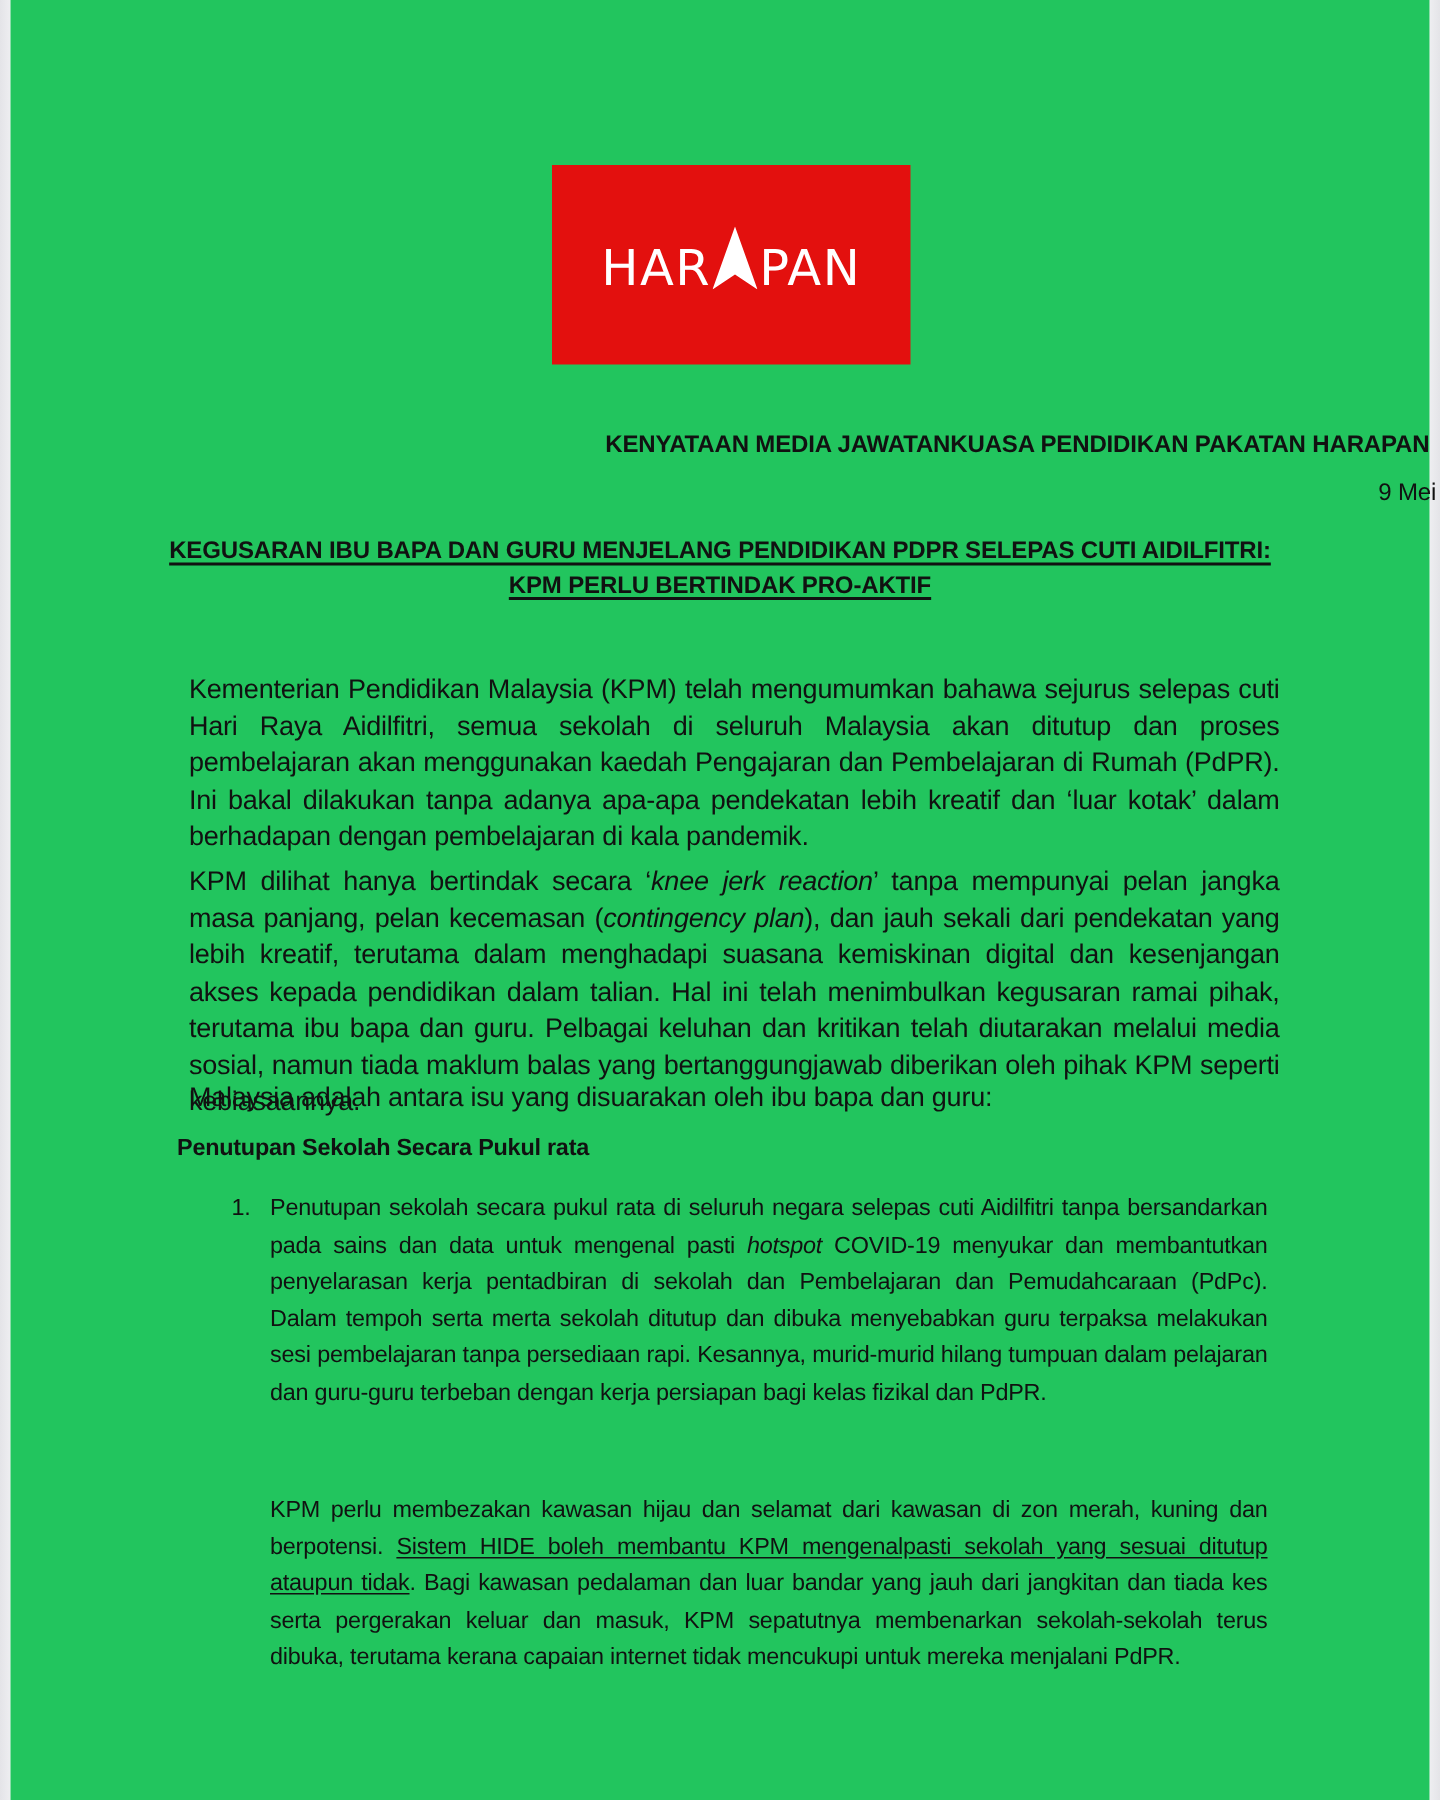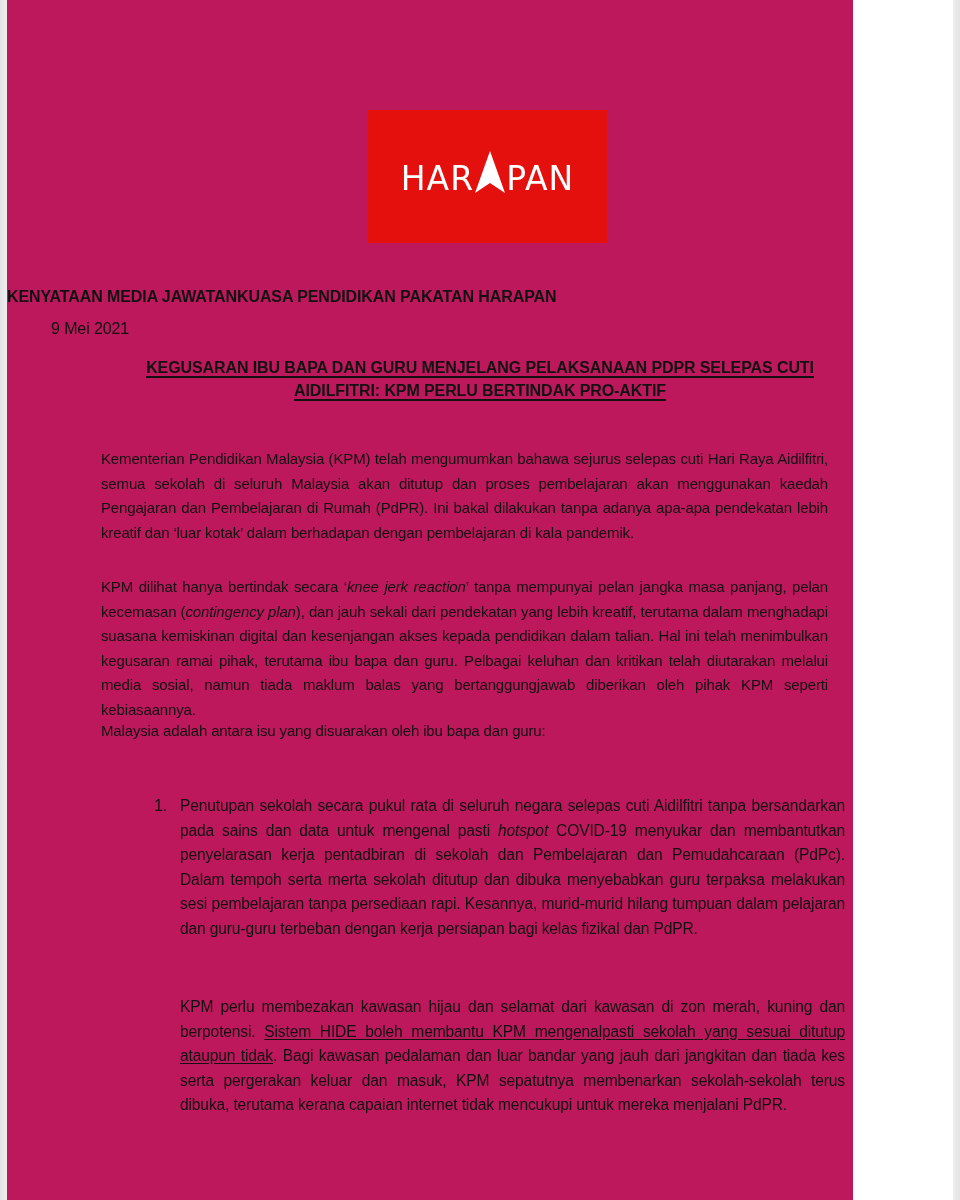--- a/index.html
+++ b/index.html
@@ -21,23 +21,23 @@
       height: 1200px;
       background: linear-gradient(to right, #e4e4e8, #eeeef1);
     }
     .edge-left { left: 0; }
     .edge-right { right: 0; background: linear-gradient(to left, #e4e4e8, #eeeef1); }
 
     .page {
       position: absolute;
       left: 7px;
       top: 0;
-      width: 846px;
+      width: 946px;
       height: 1200px;
-      background: #be185d;
+      background: #22c55e;
     }
 
     .logo {
       position: absolute;
       left: 361px;
       top: 110px;
       width: 239px;
       height: 133px;
       background: #e3100e;
       display: flex;
@@ -60,21 +60,21 @@
       height: 42px;
       margin: 0 1px;
       margin-top: -14px;
       display: inline-block;
     }
 
     .heading {
       position: absolute;
       left: 0;
       width: 946px;
-      text-align: left;
+      text-align: right;
       font-weight: bold;
       font-size: 16px;
       letter-spacing: -0.1px;
     }
     .h-statement { top: 288px; }
     .h-date {
       top: 320px;
       font-weight: normal;
       font-size: 16px;
       margin-left: 44px;
@@ -85,23 +85,23 @@
       line-height: 23px;
       text-decoration: underline;
       text-underline-offset: 3px;
       text-decoration-thickness: 2px;
       padding: 0 105px;
       text-align: center;
     }
 
     .body {
       position: absolute;
-      left: 94px;
+      left: 119px;
       width: 727px;
-      font-size: 15px;
+      font-size: 18px;
       line-height: 24.5px;
       text-align: justify;
       letter-spacing: -0.15px;
     }
     .p1 { top: 447px; }
     .p2 { top: 575px; }
     .p3 { top: 719px; }
     .subheading {
       position: absolute;
       left: 111px;
@@ -161,28 +161,29 @@
       <span>HAR</span>
       <svg class="logo-arrow" viewBox="0 0 30 42">
         <polygon points="15,0 30,42 15,32 0,42" fill="#ffffff"></polygon>
       </svg>
       <span>PAN</span>
     </div>
   </div>
 
   <div class="heading h-statement">KENYATAAN MEDIA JAWATANKUASA PENDIDIKAN PAKATAN HARAPAN</div>
   <div class="heading h-date">9 Mei 2021</div>
-  <div class="heading h-title">KEGUSARAN IBU BAPA DAN GURU MENJELANG PELAKSANAAN PDPR SELEPAS CUTI AIDILFITRI: KPM PERLU BERTINDAK PRO-AKTIF</div>
+  <div class="heading h-title">KEGUSARAN IBU BAPA DAN GURU MENJELANG PENDIDIKAN PDPR SELEPAS CUTI AIDILFITRI: KPM PERLU BERTINDAK PRO-AKTIF</div>
 
   <p class="body p1">Kementerian Pendidikan Malaysia (KPM) telah mengumumkan bahawa sejurus selepas cuti Hari Raya Aidilfitri, semua sekolah di seluruh Malaysia akan ditutup dan proses pembelajaran akan menggunakan kaedah Pengajaran dan Pembelajaran di Rumah (PdPR). Ini bakal dilakukan tanpa adanya apa-apa pendekatan lebih kreatif dan ‘luar kotak’ dalam berhadapan dengan pembelajaran di kala pandemik.</p>
 
   <p class="body p2"><span>KPM dilihat hanya bertindak secara ‘</span><em>knee jerk reaction</em><span>’ tanpa mempunyai pelan jangka masa panjang, pelan kecemasan (</span><em>contingency plan</em><span>), dan jauh sekali dari pendekatan yang lebih kreatif, terutama dalam menghadapi suasana kemiskinan digital dan kesenjangan akses kepada pendidikan dalam talian. Hal ini telah menimbulkan kegusaran ramai pihak, terutama ibu bapa dan guru. Pelbagai keluhan dan kritikan telah diutarakan melalui media sosial, namun tiada maklum balas yang bertanggungjawab diberikan oleh pihak KPM seperti kebiasaannya.</span></p>
 
   <p class="body p3">Malaysia adalah antara isu yang disuarakan oleh ibu bapa dan guru:</p>
 
+  <div class="subheading">Penutupan Sekolah Secara Pukul rata</div>
 
   <div class="list">
     <div class="list-item">
       <div class="list-num"><span>1.</span></div>
       <div class="list-text"><span>Penutupan sekolah secara pukul rata di seluruh negara selepas cuti Aidilfitri tanpa bersandarkan pada sains dan data untuk mengenal pasti </span><em>hotspot</em><span> COVID-19 menyukar dan membantutkan penyelarasan kerja pentadbiran di sekolah dan Pembelajaran dan Pemudahcaraan (PdPc). Dalam tempoh serta merta sekolah ditutup dan dibuka menyebabkan guru terpaksa melakukan sesi pembelajaran tanpa persediaan rapi. Kesannya, murid-murid hilang tumpuan dalam pelajaran dan guru-guru terbeban dengan kerja persiapan bagi kelas fizikal dan PdPR.</span></div>
     </div>
   </div>
 
   <p class="list-cont"><span>KPM perlu membezakan kawasan hijau dan selamat dari kawasan di zon merah, kuning dan berpotensi. </span><span class="u">Sistem HIDE boleh membantu KPM mengenalpasti sekolah yang sesuai ditutup ataupun tidak</span><span>. Bagi kawasan pedalaman dan luar bandar yang jauh dari jangkitan dan tiada kes serta pergerakan keluar dan masuk, KPM sepatutnya membenarkan sekolah-sekolah terus dibuka, terutama kerana capaian internet tidak mencukupi untuk mereka menjalani PdPR.</span></p>
 

